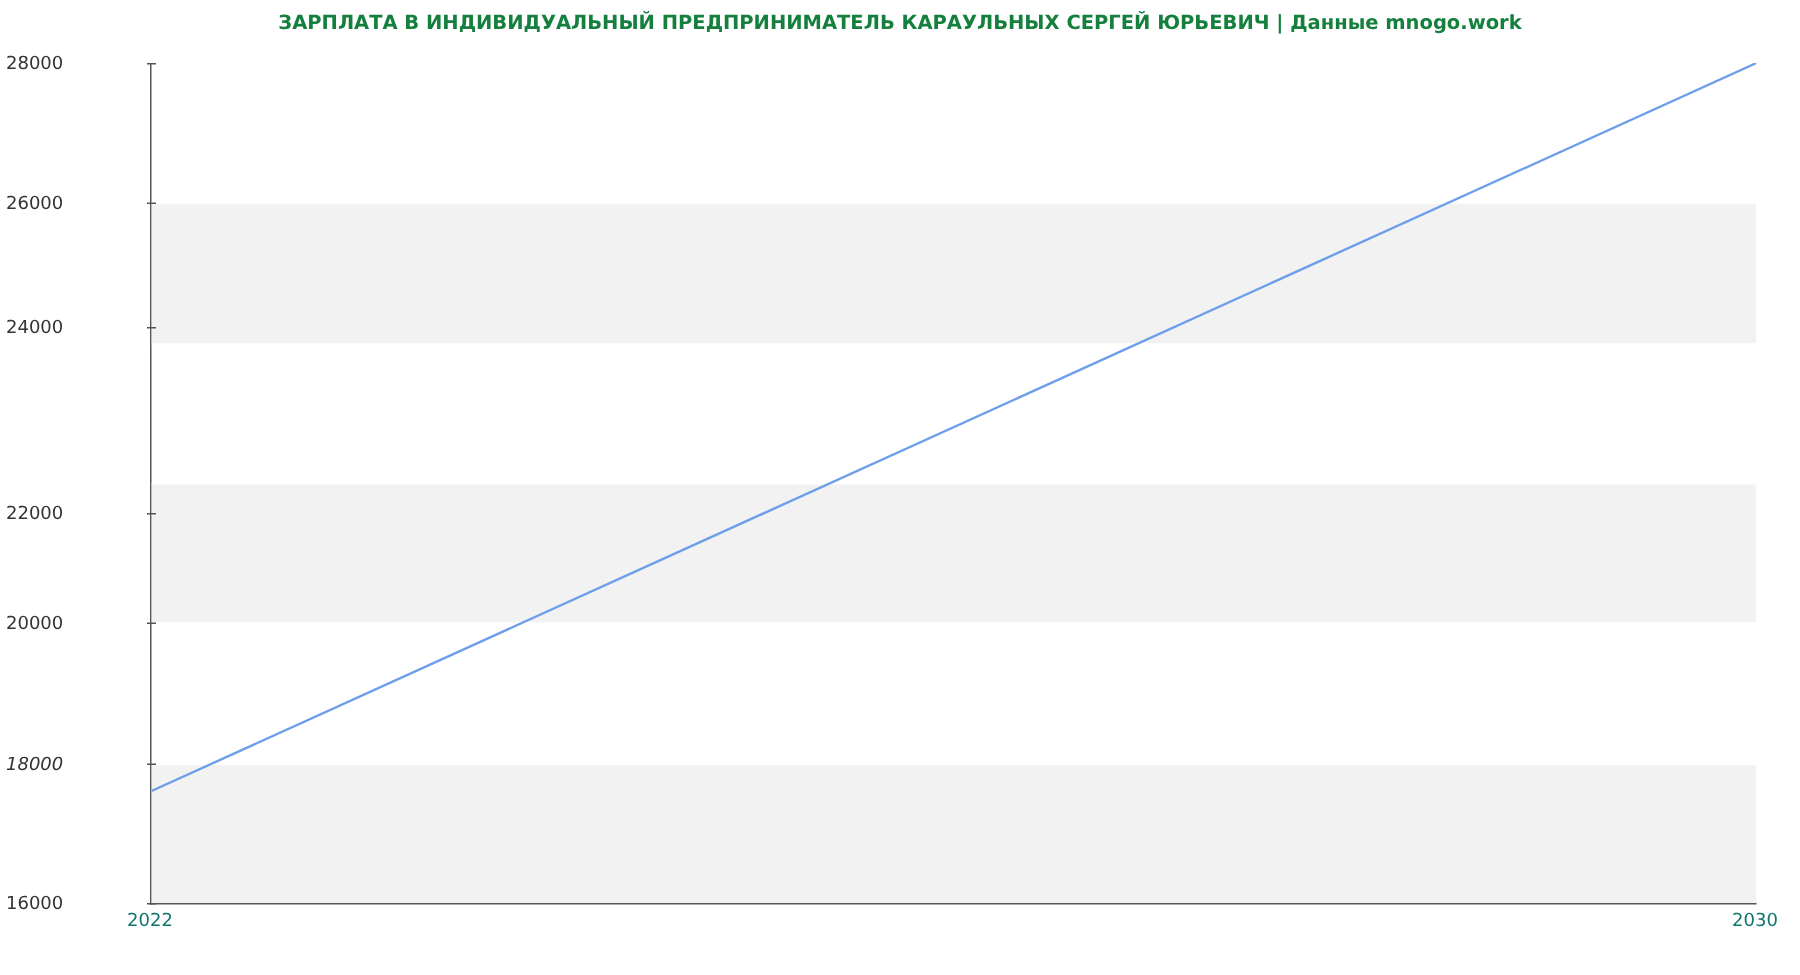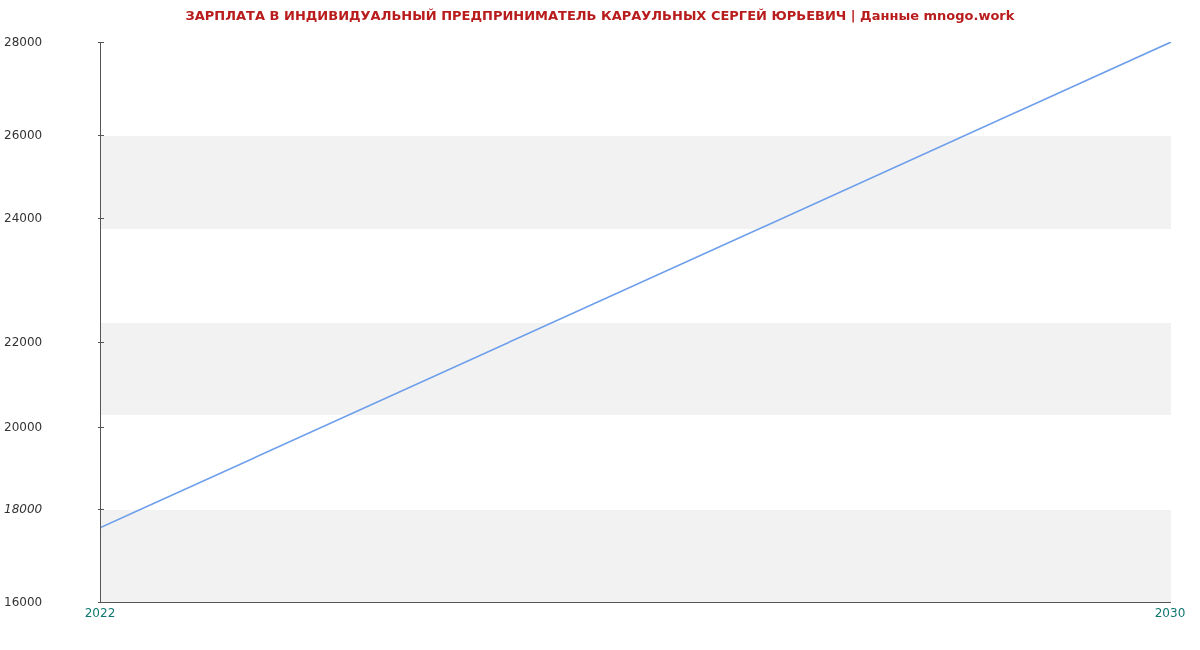--- a/index.html
+++ b/index.html
@@ -13,21 +13,21 @@
     color: #333;
   }
   .title {
     position: absolute;
     top: 8px;
     left: 0;
     width: 1200px;
     text-align: center;
     font-size: 13px;
     font-weight: 600;
-    color: #b91c1c;
+    color: #15803d;
   }
   .plot {
     position: absolute;
     left: 100px;
     top: 42px;
     width: 1070px;
     height: 560px;
     border-left: 1px solid #555;
     border-bottom: 1px solid #555;
     background: #ffffff;
@@ -95,19 +95,19 @@
     <div class="gridline" style="top: 186.667px;"></div>
     <div class="gridline" style="top: 93.3333px;"></div>
     <div class="gridline" style="top: 0px;"></div>
     <svg class="lineplot" viewBox="0 0 1070 560" preserveAspectRatio="none">
     <polyline id="series-line" fill="none" stroke-width="1.6" stroke-linecap="round" points="0,485.3333333333333 1070,0" stroke="#6d9eeb"></polyline>
   </svg>
 </div>
 
 <div class="ytick" style="top: 602px;">16000<div class="tickmark"></div></div>
 <div class="ytick" style="top: 508.667px; font-style: italic;">18000<div class="tickmark"></div></div>
-<div class="ytick" style="top: 427px;">20000<div class="tickmark"></div></div>
+<div class="ytick" style="top: 415px;">20000<div class="tickmark"></div></div>
 <div class="ytick" style="top: 342px;">22000<div class="tickmark"></div></div>
 <div class="ytick" style="top: 218px;">24000<div class="tickmark"></div></div>
 <div class="ytick" style="top: 135.333px;">26000<div class="tickmark"></div></div>
 <div class="ytick" style="top: 42px;">28000<div class="tickmark"></div></div>
 <div class="xtick" style="left: 100px;">2022</div>
 <div class="xtick" style="left: 1170px;">2030</div>
 
 </body></html>

